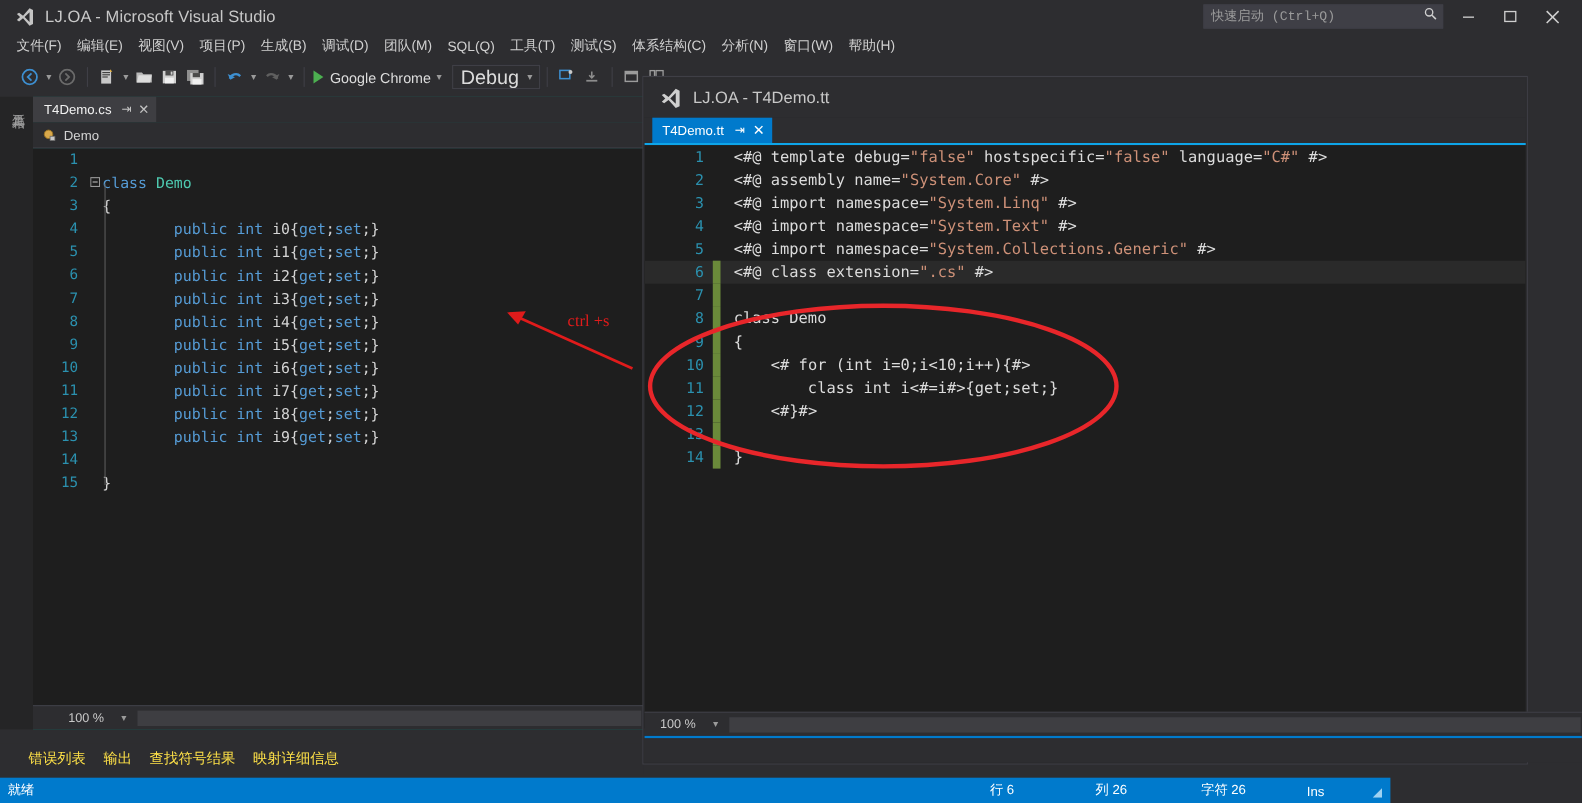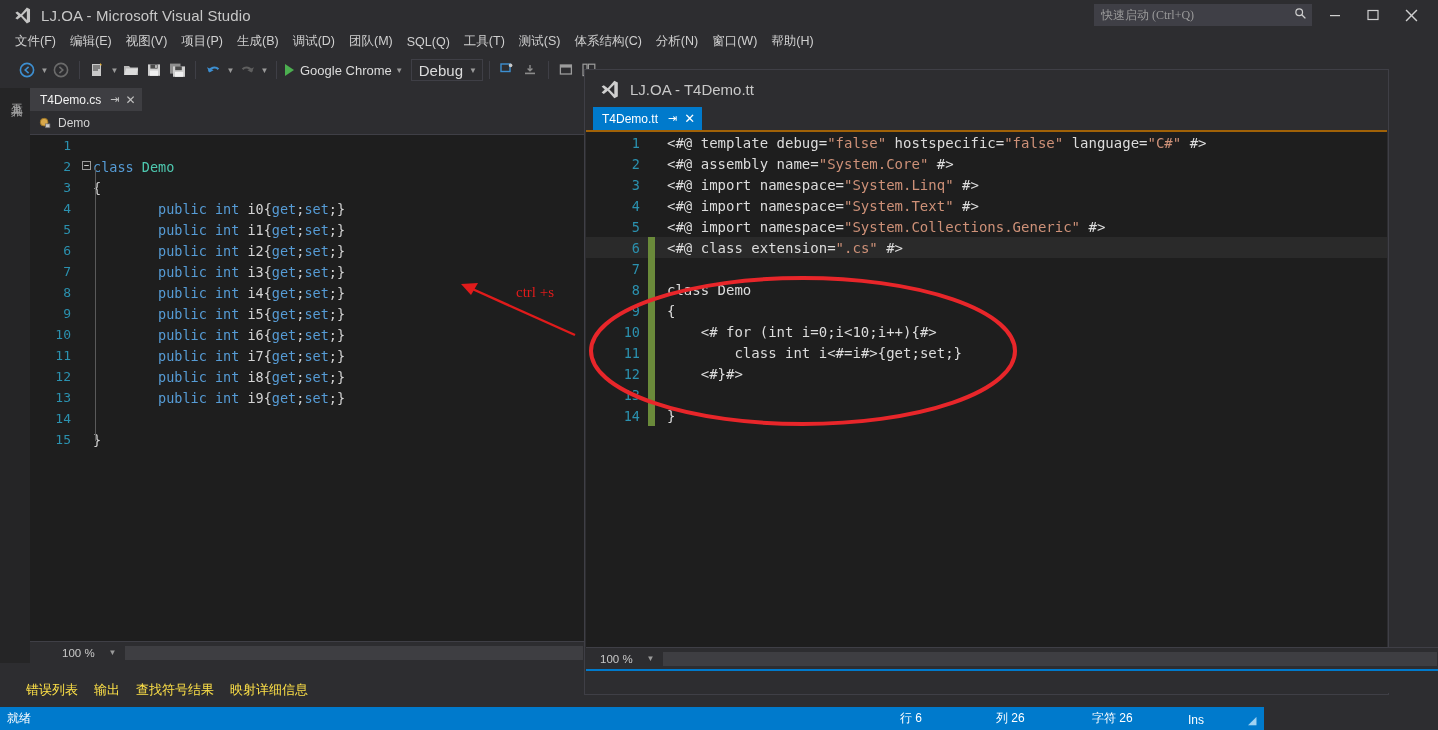--- a/index.html
+++ b/index.html
@@ -30,21 +30,21 @@
   }
   .qlaunch {
     position: absolute; right: 118px; top: 4px;
     width: 218px; height: 22px;
     background: #3f3f46;
     border: 1px solid #3f3f46;
     display: flex; align-items: center;
   }
   .qlaunch input {
     flex: 1; background: transparent; border: 0; outline: none;
-    color: #b9b9b9; font-size: 12px; font-family: Liberation Serif, serif;
+    color: #b9b9b9; font-size: 12px; font-family: Liberation Mono, monospace;
     padding-left: 6px;
   }
   .qlaunch input::placeholder { color: #9b9b9b; }
   .qlaunch .mag { width: 22px; text-align: center; }
   .wbtns {
     position: absolute; right: 0; top: 0; height: 30px;
     display: flex; align-items: center;
   }
   .wbtn {
     width: 38px; height: 30px; display: flex;
@@ -81,21 +81,21 @@
     width: 0; height: 0; border-left: 9px solid #4caf50;
     border-top: 6px solid transparent; border-bottom: 6px solid transparent;
     margin-right: 6px;
   }
   .tb-run-label { font-size: 13px; color: #dcdcdc; }
   .tb-combo {
     height: 22px; min-width: 72px; background: #2d2d30;
     border: 1px solid #3f3f46; display: flex; align-items: center;
     padding: 0 4px 0 7px; margin-left: 6px;
   }
-  .tb-combo span { font-size: 15px; color: #dcdcdc; flex: 1; }
+  .tb-combo span { font-size: 18px; color: #dcdcdc; flex: 1; }
   .tb-combo .cv { color: #9a9a9a; font-size: 8px; margin-left: 6px; }
 
   
   .toolbox-strip {
     position: absolute; left: 0; top: 88px; width: 30px; height: 575px;
     background: #252526;
   }
   .toolbox-strip .vtext {
     writing-mode: vertical-rl;
     font-size: 12px; color: #a0a0a0;
@@ -191,21 +191,21 @@
     box-shadow: 0 0 0 1px #3f3f46;
   }
   .fw-title {
     height: 36px; display: flex; align-items: center;
     background: #2d2d30;
   }
   .fw-logo { width: 22px; height: 22px; margin-left: 12px; margin-right: 10px;
     display: flex; align-items: center; justify-content: center; }
   .fw-title-text { font-size: 15px; color: #c8c8c8; }
   .fw-tabstrip { height: 25px; background: #2d2d30; display: flex; align-items: flex-end;
-    padding-left: 7px; border-bottom: 2px solid #a16207; }
+    padding-left: 7px; border-bottom: 2px solid #0ea5e9; }
   .fw-tab {
     height: 23px; display: flex; align-items: center; padding: 0 7px 0 9px;
     background: #007acc; color: #ffffff; font-size: 12px;
   }
   .fw-tab .pin { margin-left: 10px; font-size: 11px; }
   .fw-tab .x { margin-left: 7px; font-size: 13px; }
   .fw-code {
     position: relative; height: 530px; background: #1e1e1e; overflow: hidden;
   }
   .fw-row {

